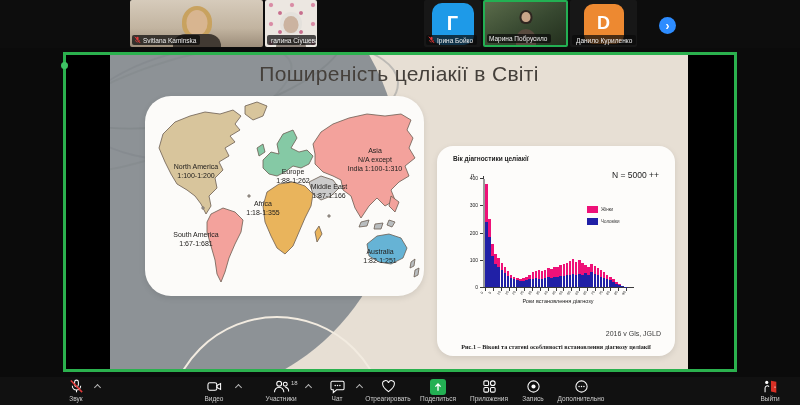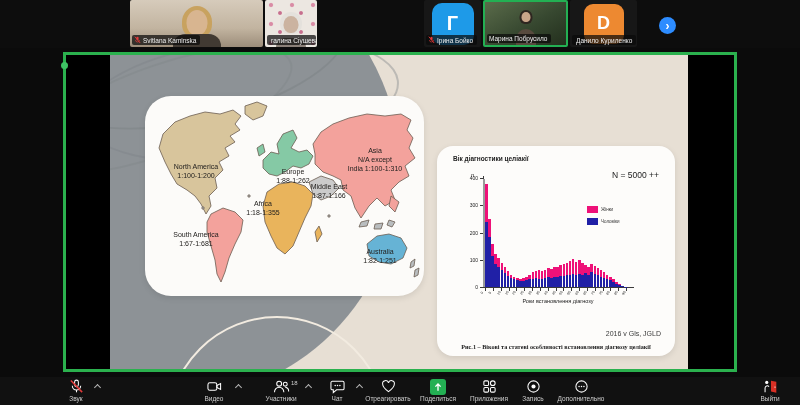--- a/index.html
+++ b/index.html
@@ -159,20 +159,21 @@
       <div class="share-handle"></div>
 
       <div class="slide">
         <div class="decor-gray"></div>
         <div class="decor-leaf" style="left:-60px;top:-45px;width:300px;height:110px;transform:rotate(-14deg);"></div>
         <div class="decor-leaf" style="left:-30px;top:-15px;width:320px;height:120px;transform:rotate(-7deg);opacity:.4;"></div>
         <div class="decor-leaf" style="left:-90px;top:10px;width:280px;height:90px;transform:rotate(-20deg);opacity:.35;"></div>
         <div class="decor-beige"></div>
         <div class="decor-ring"></div>
 
+        <div class="slide-title">Поширеність целіакії в Світі</div>
 
         <div class="map-card">
           <svg width="279" height="200" viewBox="0 0 279 200" style="position:absolute;left:0;top:0;" stroke="#6b5d52" stroke-width="0.8" stroke-linejoin="round">
             <path fill="#d8c59c" d="M18,38 L30,26 45,20 60,16 75,18 88,14 96,20 90,28 95,34 85,40 90,46 80,52 84,60 74,66 78,74 70,82 72,92 64,100 66,110 61,118 56,108 50,100 42,94 32,88 26,78 20,66 14,52 Z"></path>
             <path fill="#d8c59c" d="M100,10 L112,6 122,10 118,20 108,24 100,18 Z"></path>
             <path fill="#f3a29c" d="M66,118 L78,112 90,116 98,124 96,136 90,148 84,162 80,176 76,186 72,178 70,164 66,150 62,136 62,126 Z"></path>
             <path fill="#85c9a5" d="M118,64 L126,56 134,58 132,48 138,38 148,34 152,42 146,52 154,56 162,54 168,60 164,68 156,72 148,70 140,76 132,80 124,78 118,72 Z"></path>
             <path fill="#85c9a5" d="M112,52 L118,48 120,56 114,60 Z"></path>
             <path fill="#e9b45c" d="M122,96 L134,88 148,86 160,90 168,98 166,110 160,122 154,136 148,150 140,158 132,152 126,140 120,126 118,110 Z"></path>
             <path fill="#e9b45c" d="M170,136 L174,130 177,138 172,146 Z"></path>

